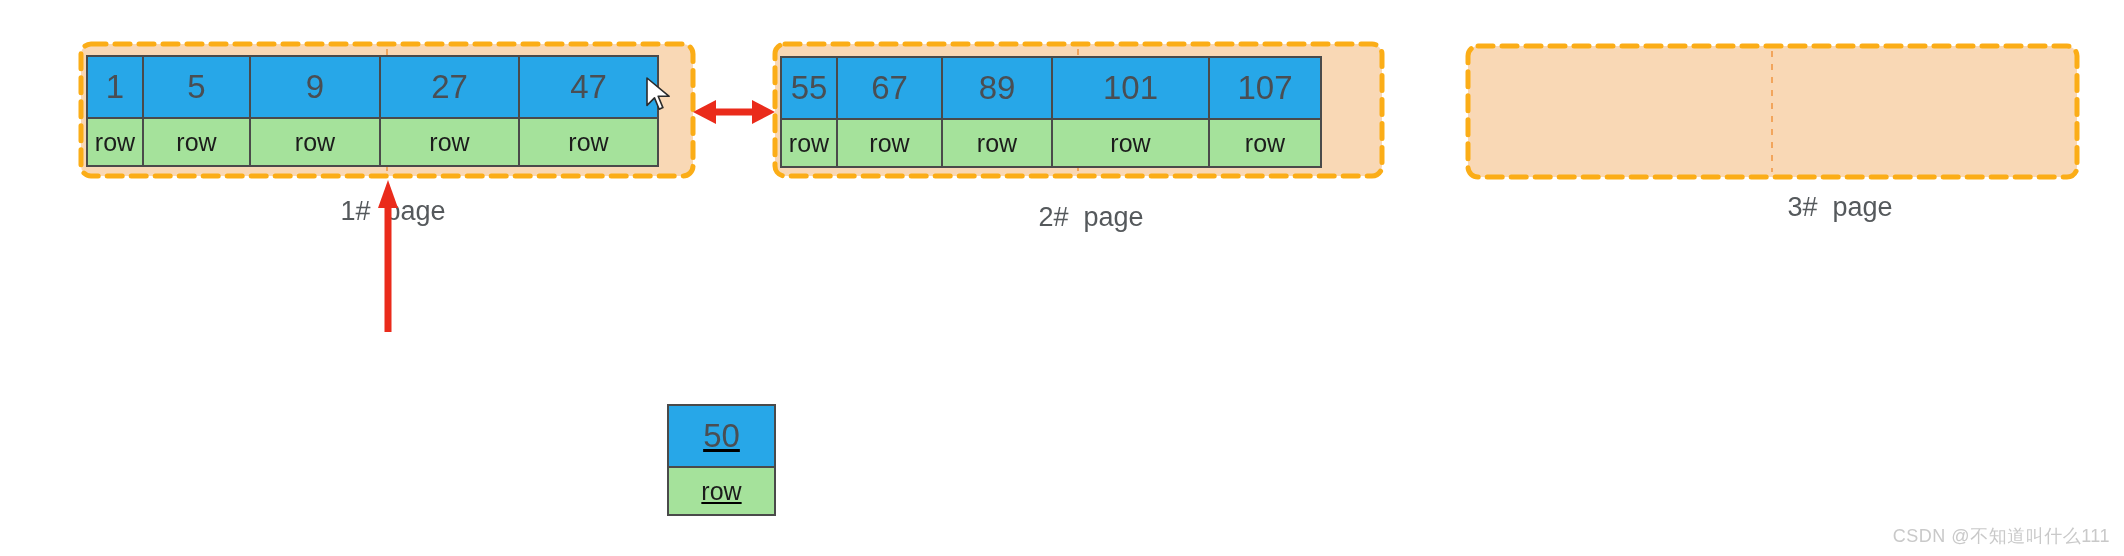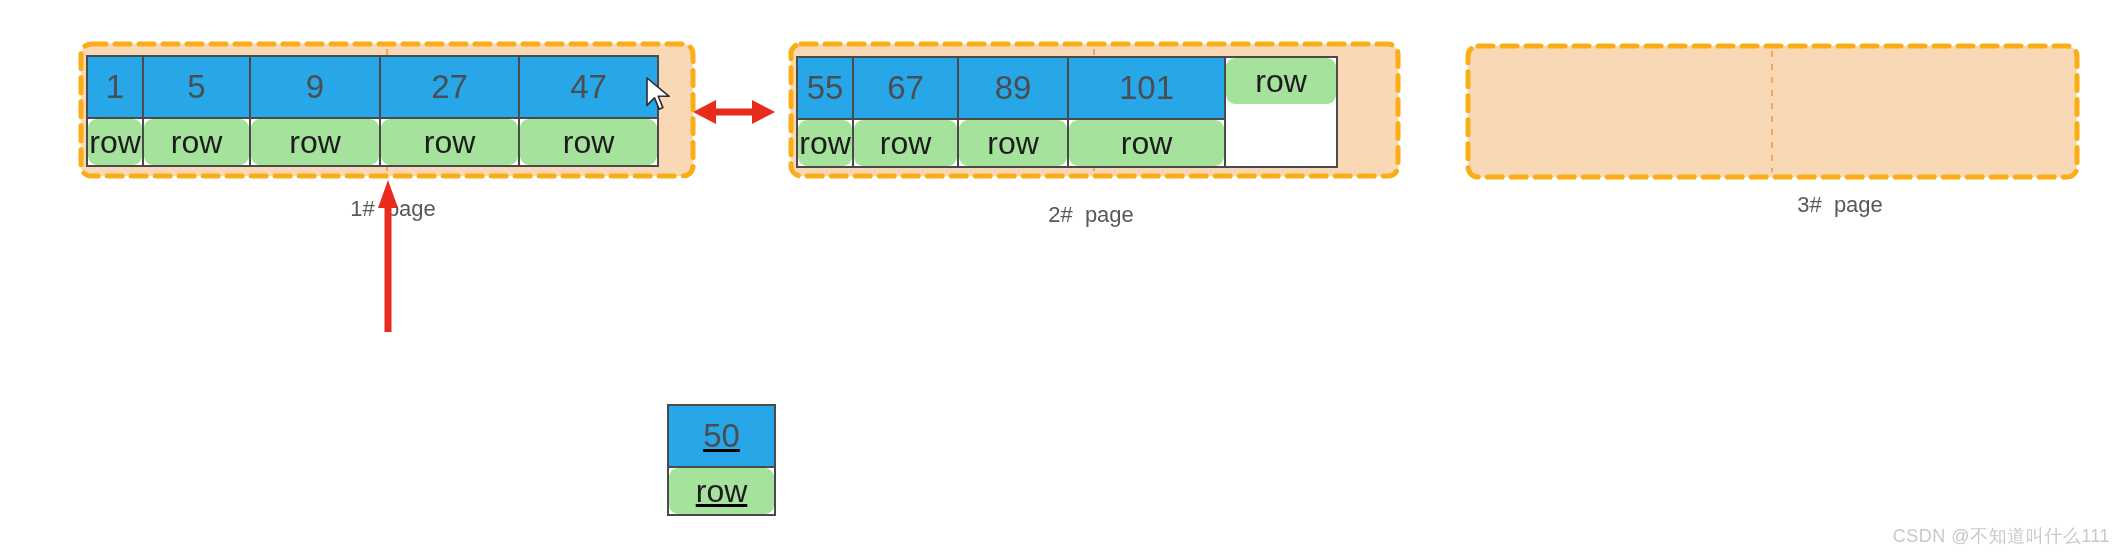--- a/index.html
+++ b/index.html
@@ -42,38 +42,38 @@
     border-bottom: 2px solid var(--cell-border);
     background: var(--key-fill);
     color: var(--key-text);
     font-size: 33px;
     display: flex; align-items: center; justify-content: center;
   }
   .rowc {
     height: 46px; box-sizing: border-box;
     background: var(--row-fill);
     color: var(--row-text);
-    font-size: 32px;
-    display: flex; align-items: center; justify-content: center; border-radius: 9px;
+    font-size: 25px;
+    display: flex; align-items: center; justify-content: center;
   }
 
   
   .lone {
     position: absolute; left: 667px; top: 404px; width: 105px;
     border: 2px solid var(--cell-border);
     text-decoration: underline;
   }
   .lone .key { border-bottom: 2px solid var(--cell-border); }
 
   
   .plabel {
     position: absolute;
     transform: translateX(-50%);
     color: var(--label-text);
-    font-size: 22px;
+    font-size: 27px;
     white-space: pre;
   }
 
   
   .arrow-shape { fill: var(--arrow-red); }
   .arrow-stroke { stroke: var(--arrow-red); stroke-width: 7; }
   svg.overlay { position: absolute; }
 
   
   .cursor-poly { fill: #ffffff; stroke: #2b2b2b; stroke-width: 1.6; stroke-linejoin: round; }
@@ -113,21 +113,21 @@
         <div class="rowc">row</div>
       </div>
       <div class="col" style="width:137px">
         <div class="key">47</div>
         <div class="rowc">row</div>
       </div>
     </div>
   </div>
   <div class="plabel" style="left:393px; top:196px;">1#  page</div>
 
-  <div class="page" style="left:788px; top:41px; width:613px; height:138px;">
+  <div class="page" style="left:772px; top:41px; width:613px; height:138px;">
     <svg class="pagebg" width="613" height="138" viewBox="0 0 613 138">
       <rect x="3" y="3" width="607" height="132" rx="10"></rect>
       <line class="divider" x1="306" y1="8" x2="306" y2="130"></line>
     </svg>
     <div class="dtable" style="left:8px; top:15px;">
       <div class="col" style="width:56px">
         <div class="key">55</div>
         <div class="rowc">row</div>
       </div>
       <div class="col" style="width:105px">
@@ -136,20 +136,21 @@
       </div>
       <div class="col" style="width:110px">
         <div class="key">89</div>
         <div class="rowc">row</div>
       </div>
       <div class="col" style="width:157px">
         <div class="key">101</div>
         <div class="rowc">row</div>
       </div>
       <div class="col" style="width:110px">
+        <div class="key">107</div>
         <div class="rowc">row</div>
       </div>
     </div>
   </div>
   <div class="plabel" style="left:1091px; top:202px;">2#  page</div>
 
   <div class="page" style="left:1465px; top:43px; width:615px; height:137px;">
     <svg class="pagebg" width="615" height="137" viewBox="0 0 615 137">
       <rect x="3" y="3" width="609" height="131" rx="10"></rect>
       <line class="divider" x1="307" y1="8" x2="307" y2="129"></line>

